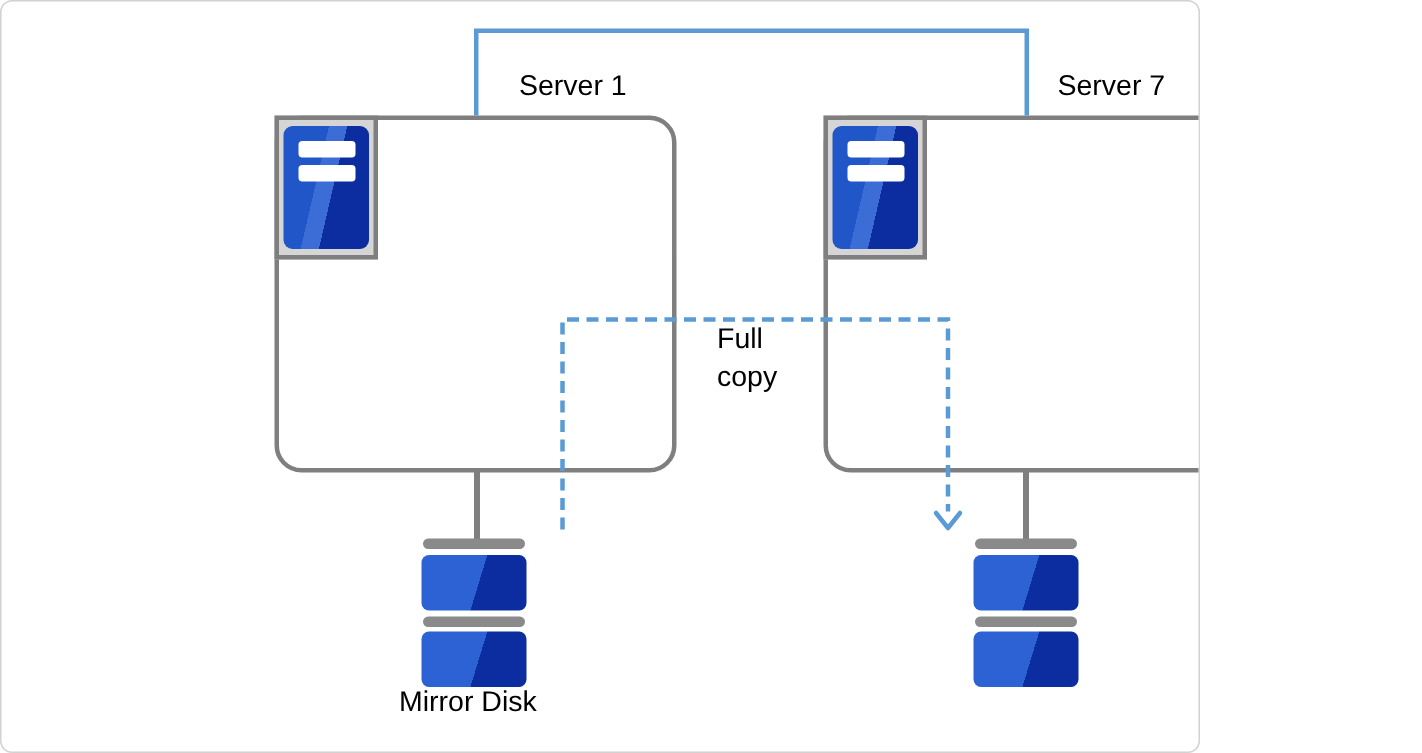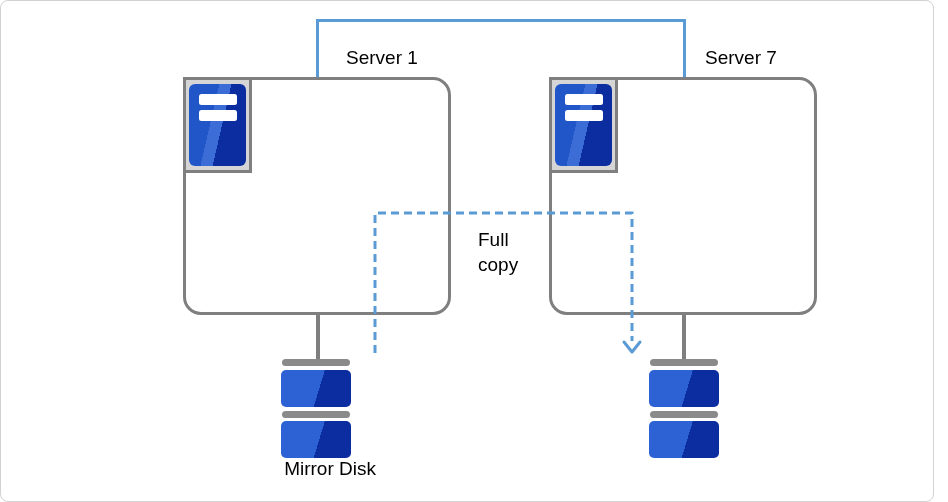--- a/index.html
+++ b/index.html
@@ -2,38 +2,38 @@
 <html><head>
 <meta charset="utf-8">
 <style>
   * { box-sizing: border-box; margin: 0; padding: 0; }
   body {
     font-family: "Liberation Sans", sans-serif;
     background: #ffffff;
   }
   .canvas {
     position: relative;
-    width: 934px;
+    width: 800px;
     height: 502px;
     background: #ffffff;
     border: 1px solid #d2d2d2;
     border-radius: 8px;
     overflow: hidden;
   }
   .lbl {
     position: absolute;
     color: #000000;
     font-size: 19px;
     line-height: 25px;
     white-space: nowrap;
   }
   #lbl-s1 { left: 345px; top: 44px; }
   #lbl-s2 { left: 704px; top: 44px; }
-  #lbl-copy { left: 477px; top: 226px; width: 64px; white-space: normal; }
-  #lbl-disk { left: 265px; top: 455px; width: 110px; text-align: right; }
+  #lbl-copy { left: 477px; top: 213px; width: 64px; white-space: normal; }
+  #lbl-disk { left: 265px; top: 455px; width: 110px; text-align: left; }
 
   .server-box {
     position: absolute;
     width: 268px;
     height: 238px;
     top: 76px;
     border: 3px solid #7f7f7f;
     border-radius: 18px;
     background: #ffffff;
   }

